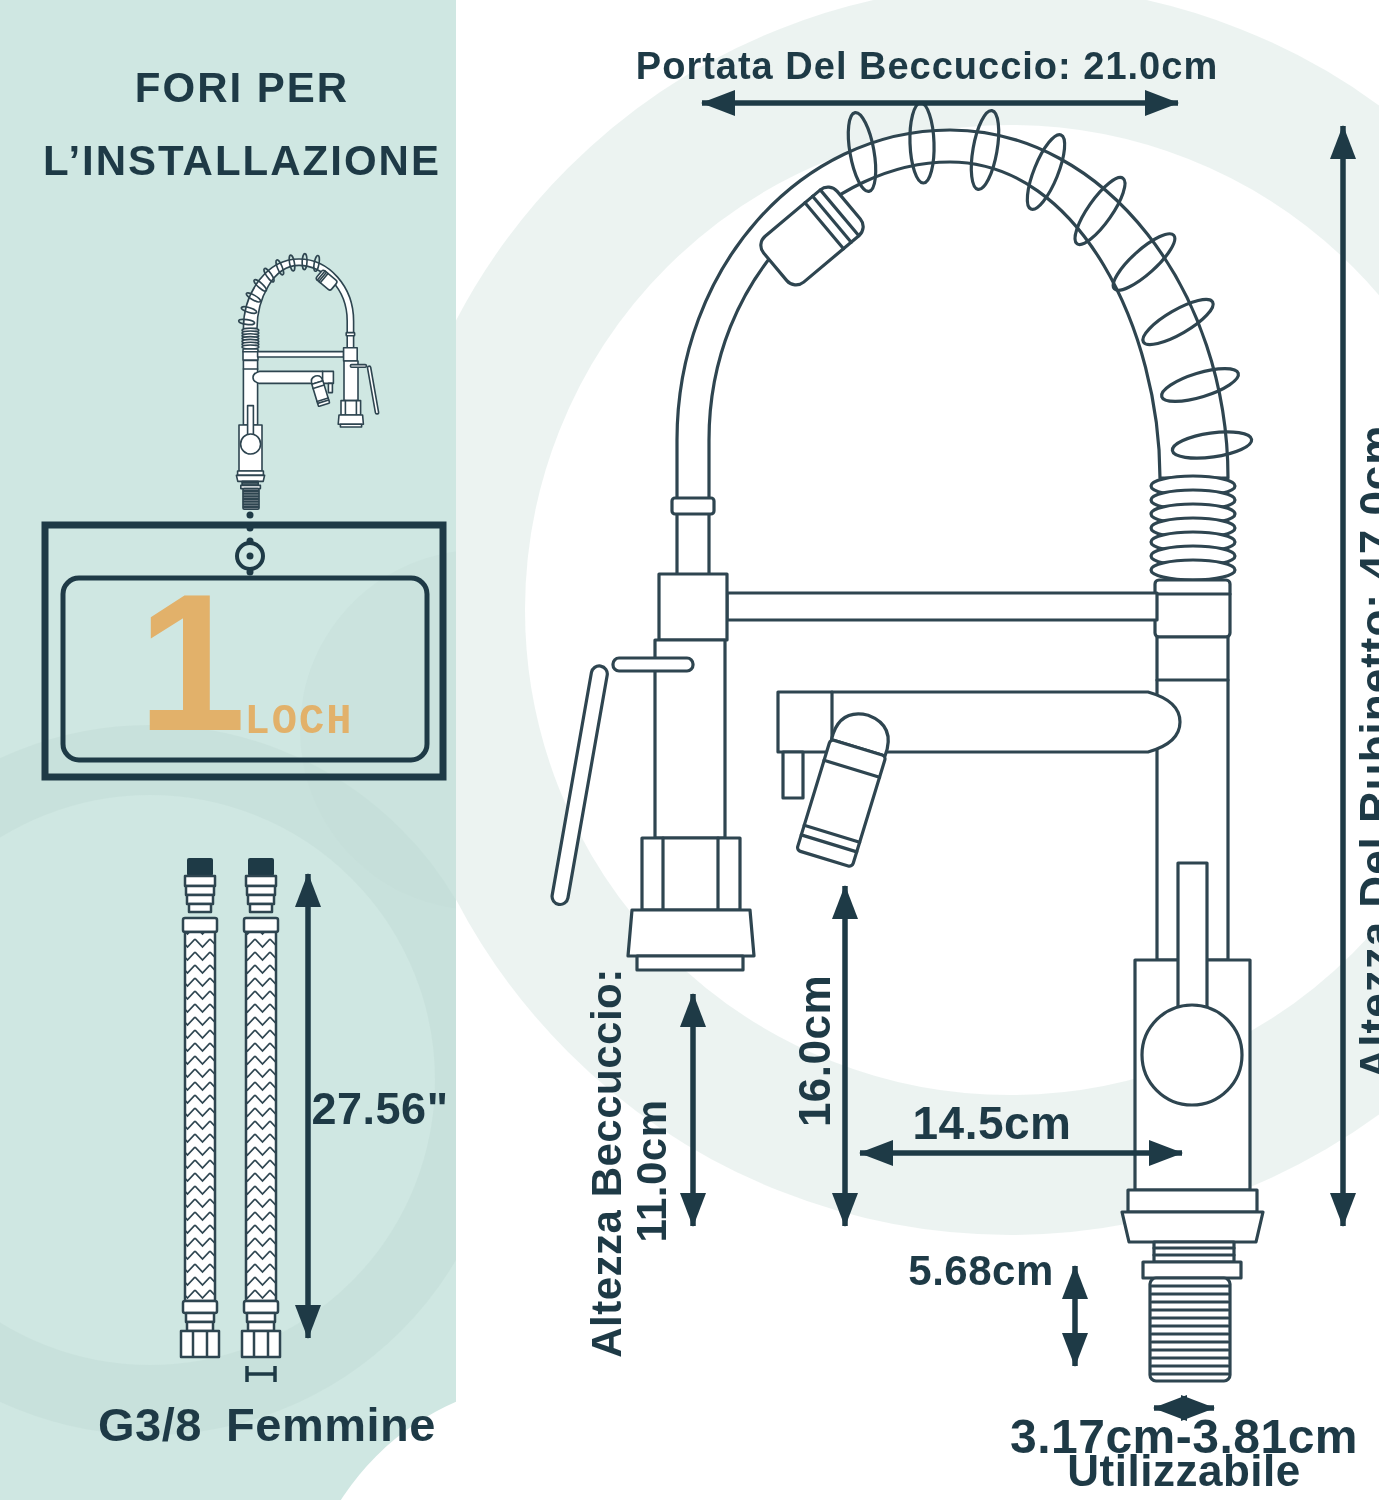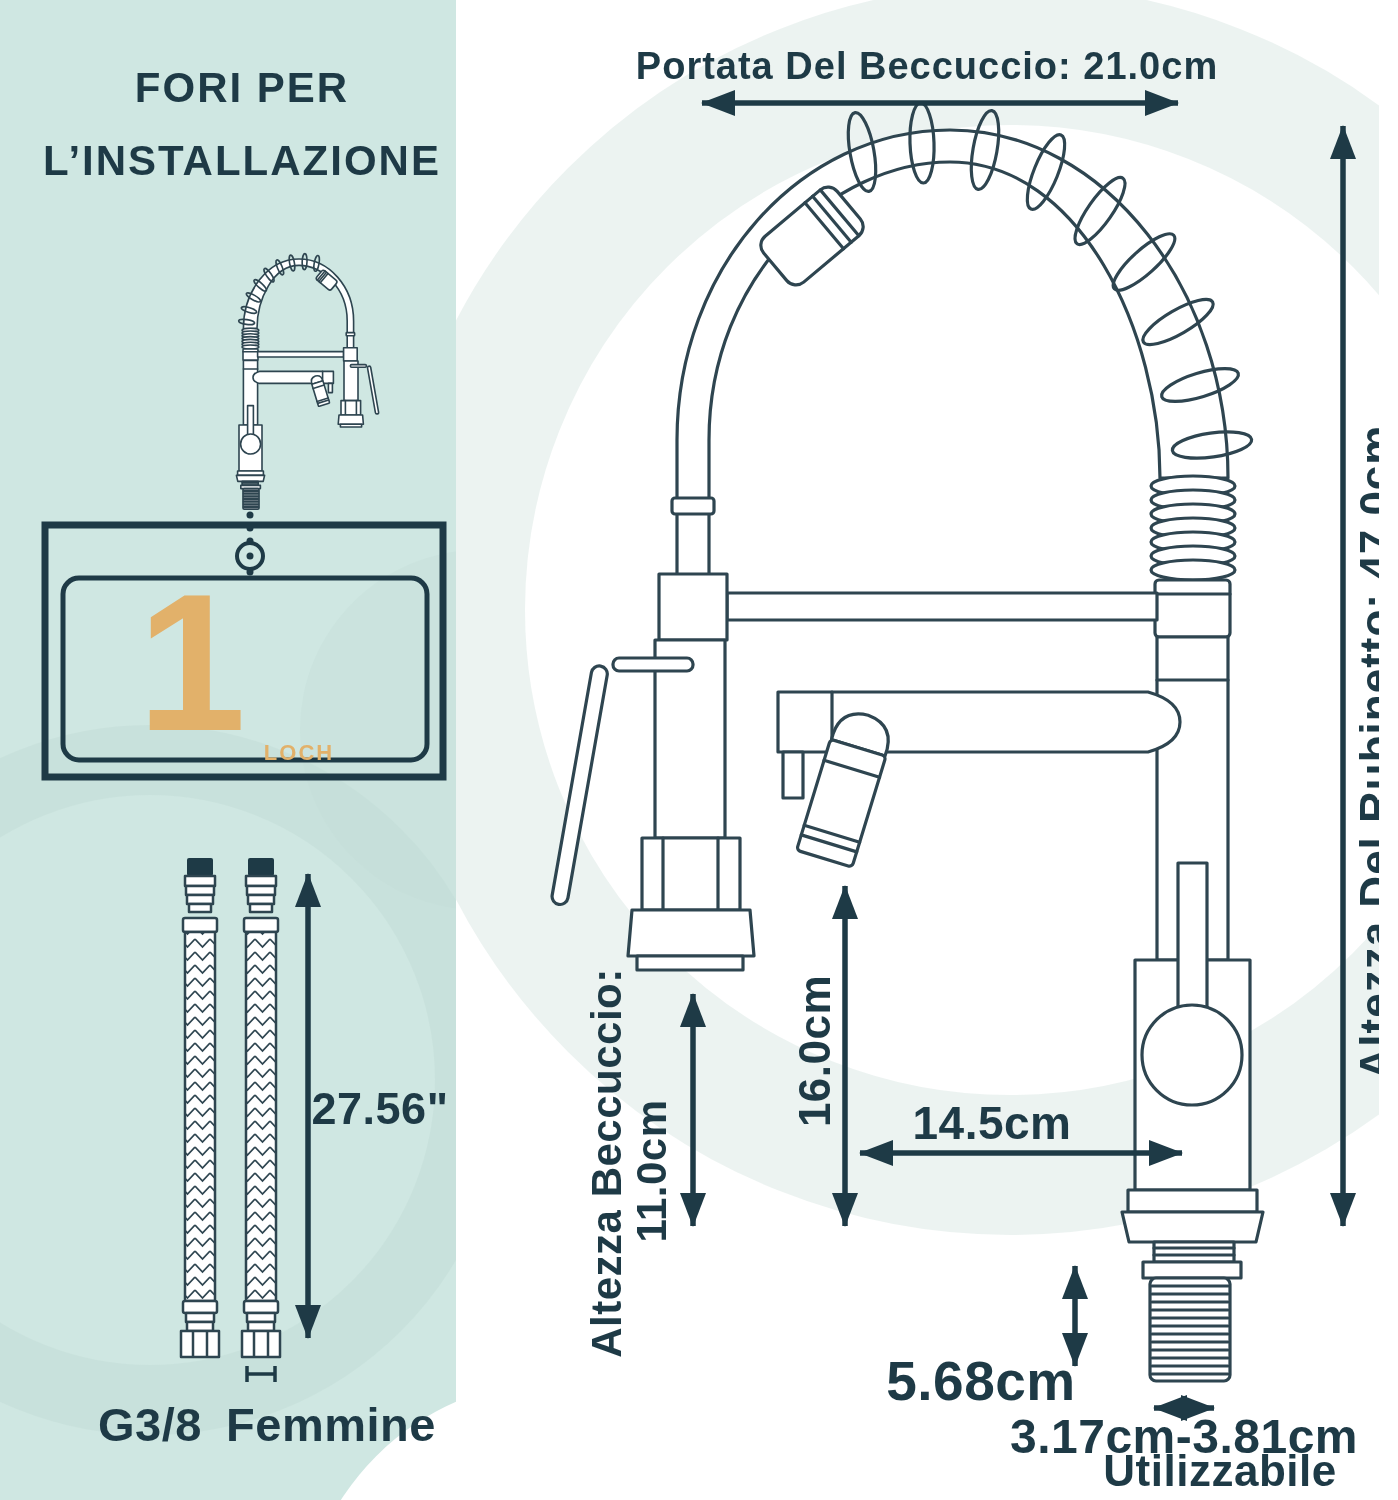--- a/index.html
+++ b/index.html
@@ -207,31 +207,31 @@
       <line x1="1075" y1="1266" x2="1075" y2="1366" marker-start="url(#arrS)" marker-end="url(#arr)"></line>
       <line x1="1154" y1="1408" x2="1214" y2="1408" marker-start="url(#arrS)" marker-end="url(#arr)"></line>
       <line x1="308" y1="874" x2="308" y2="1338" marker-start="url(#arrS)" marker-end="url(#arr)"></line>
     </g>
   </svg>
 
   <div class="lbl" style="left:242px; top:88px;  font-size:42px; letter-spacing:2px;">FORI PER</div>
   <div class="lbl" style="left:242px; top:142px; font-size:42px; letter-spacing:2px;margin-top:19px;">L’INSTALLAZIONE</div>
 
   <div class="lbl accent" style="left:192px; top:662px; font-size:195px;">1</div>
-  <div class="lbl accent" style="left:299px; top:753px; font-size:22px; letter-spacing:2px;">LOCH</div>
+  <div class="lbl accent" style="left:299px; top:722px; font-size:42px; letter-spacing:2px;font-family:Liberation Mono, monospace;">LOCH</div>
 
   <div class="lbl" style="left:380px; top:1108px; font-size:45px;">27.56"</div>
   <div class="lbl" style="left:150px; top:1424px; font-size:47px;">G3/8</div>
   <div class="lbl" style="left:331px; top:1424px; font-size:47px;">Femmine</div>
 
   <div class="lbl" style="left:927px;  top:66px;   font-size:38px; letter-spacing:1px;">Portata Del Beccuccio: 21.0cm</div>
   <div class="lbl rot" style="left:1376px; top:752px; font-size:44px; letter-spacing:1px;">Altezza Del Rubinetto: 47.0cm</div>
 
   <div class="lbl rot" style="left:607px; top:1163px; font-size:42px;">Altezza Beccuccio:</div>
   <div class="lbl rot" style="left:652px; top:1171px; font-size:42px;">11.0cm</div>
 
   <div class="lbl rot" style="left:815px; top:1051px; font-size:44px;">16.0cm</div>
   <div class="lbl" style="left:992px;  top:1123px; font-size:46px;">14.5cm</div>
-  <div class="lbl" style="left:981px;  top:1381px; font-size:55px;">5.68cm</div>
+  <div class="lbl" style="left:981px;  top:1271px; font-size:42px;">5.68cm</div>
   <div class="lbl" style="left:1184px; top:1437px; font-size:48px;">3.17cm-3.81cm</div>
-  <div class="lbl" style="left:1184px; top:1471px; font-size:44px;margin-left:36px;">Utilizzabile</div>
+  <div class="lbl" style="left:1184px; top:1471px; font-size:44px;">Utilizzabile</div>
 
 </div>
 
 </body></html>

